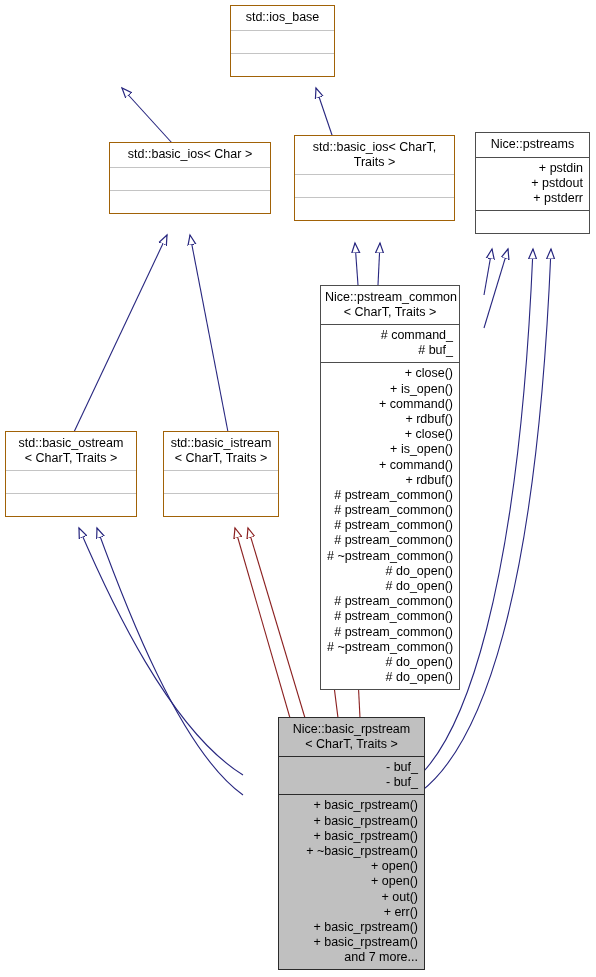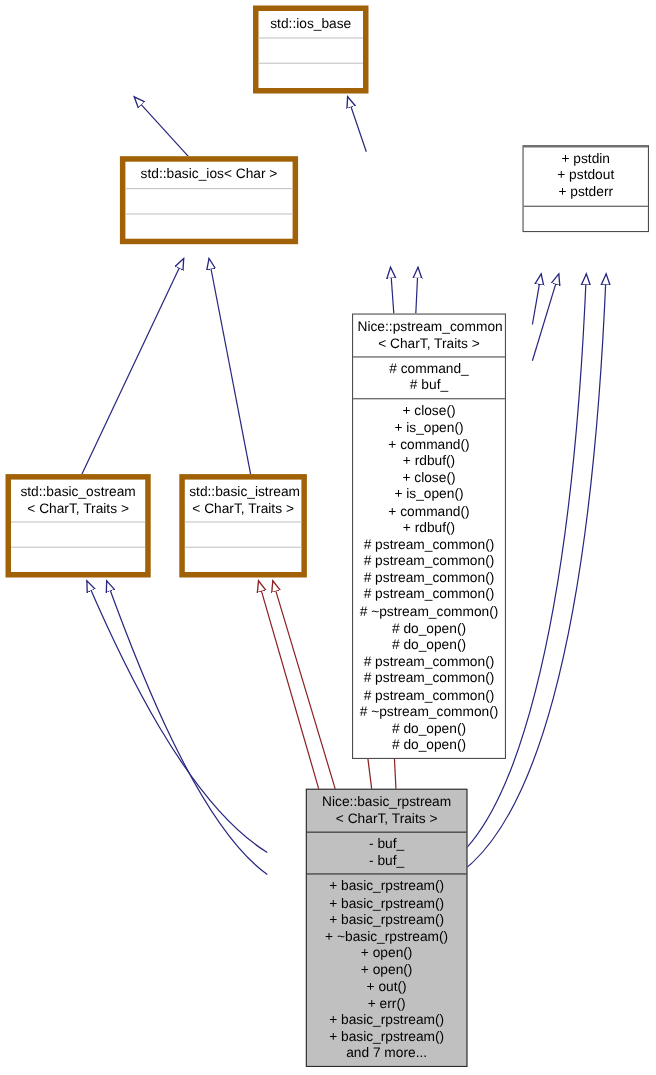--- a/index.html
+++ b/index.html
@@ -24,21 +24,21 @@
     position: absolute;
     left: 0; top: 0;
     width: 596px;
     height: 977px;
     pointer-events: none;
   }
   .node {
     position: absolute;
     box-sizing: border-box;
     background: #ffffff;
-    border: 5px solid #a16207;
+    border: 1px solid #a16207;
     font-size: 12.5px;
     color: #000000;
   }
   .node.strong {
     border: 1px solid #4d4d4d;
   }
   .node.highlight {
     background: #c0c0c0;
     border: 1px solid #2b2b2b;
     margin-left: 36px;
@@ -57,21 +57,21 @@
   }
   .node.strong .sep, .node.highlight .sep {
     border-top: 1px solid #4d4d4d;
   }
   .node.highlight .sep {
     border-top: 1px solid #2b2b2b;
   }
   .node .compartment {
     padding: 3px 6px 4px 6px;
     line-height: 15px;
-    text-align: center;
+    text-align: right;
   }
   .node .compartment.empty {
     min-height: 22px;
     padding: 0;
   }
   .node .row {
     white-space: pre;
     line-height: 15.2px;
     height: 15.2px;
   }
@@ -133,22 +133,31 @@
   </div>
 
   <div class="node" style="left:109px; top:142px; width:162px;">
     <div class="title">std::basic_ios&lt; Char &gt;</div>
     <div class="sep"></div>
     <div class="compartment empty"></div>
     <div class="sep"></div>
     <div class="compartment empty"></div>
   </div>
 
+  <div class="node" style="left:294px; top:135px; width:161px;">
+    <div class="title">std::basic_ios&lt; CharT,
+Traits &gt;</div>
+    <div class="sep"></div>
+    <div class="compartment empty"></div>
+    <div class="sep"></div>
+    <div class="compartment empty"></div>
+  </div>
 
   <div class="node strong" style="left:475px; top:132px; width:115px;">
+    <div class="title">Nice::pstreams</div>
     <div class="sep"></div>
     <div class="compartment">
       <div class="row">+ pstdin</div>
       <div class="row">+ pstdout</div>
       <div class="row">+ pstderr</div>
     </div>
     <div class="sep"></div>
     <div class="compartment empty"></div>
   </div>
 

